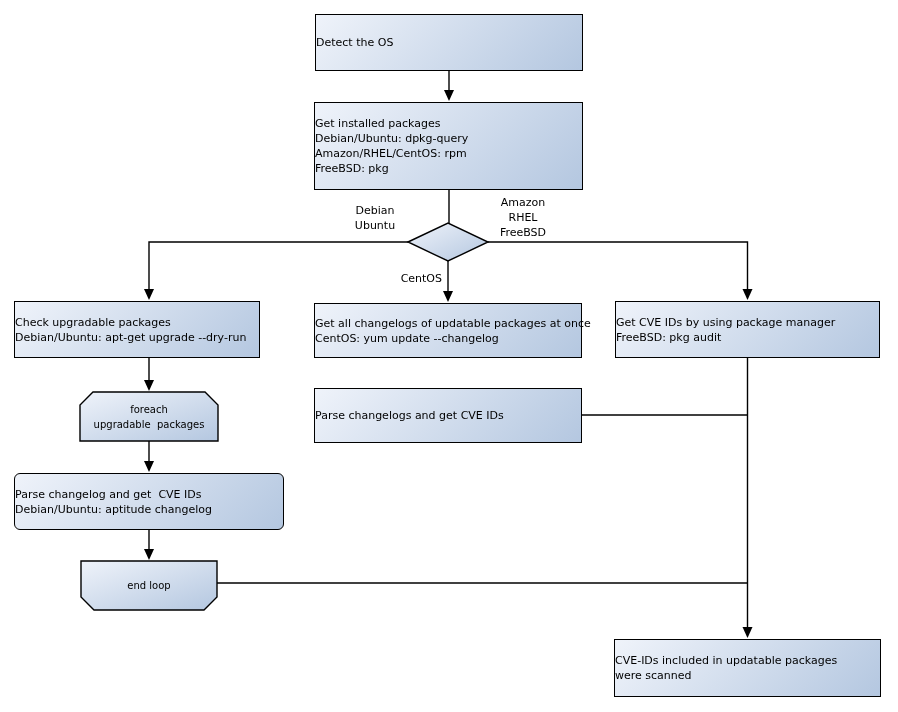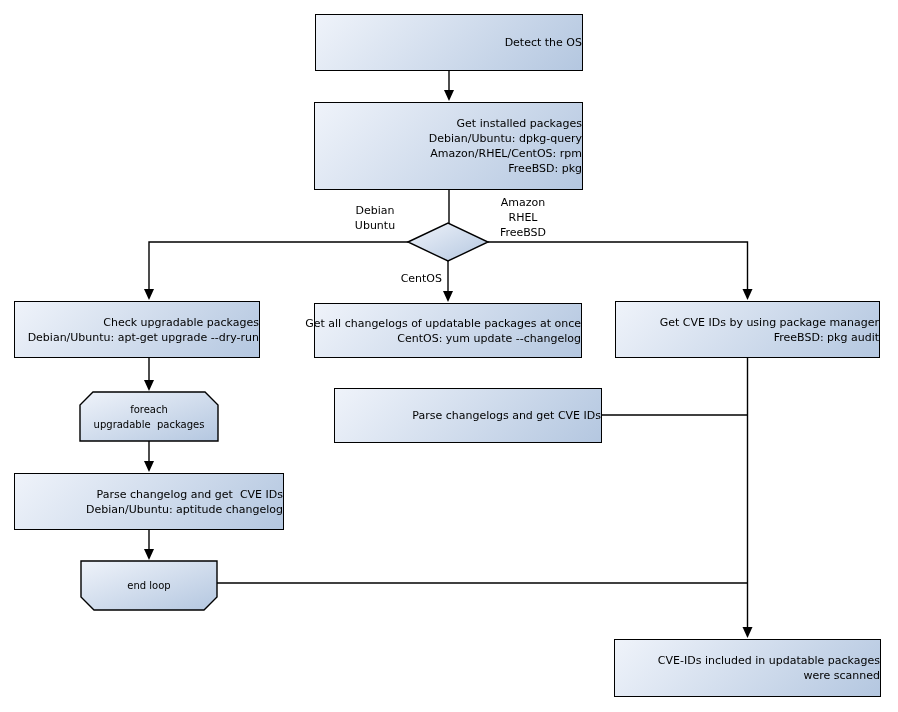--- a/index.html
+++ b/index.html
@@ -2,21 +2,21 @@
 <html style="--fill-light: #eff3fa; --fill-dark: #b4c7e0; --border-color: #000000;"><head>
 <meta charset="utf-8">
 <style>
   * { margin:0; padding:0; box-sizing:border-box; }
   html,body { background:#fff; }
   body { font-family:"DejaVu Sans","Liberation Sans",sans-serif; color:#000; }
   .canvas { position:relative; width:898px; height:712px; background:#fff; overflow:hidden; }
   .wires { position:absolute; left:0; top:0; width:898px; height:712px; }
   .node {
     position:absolute; display:flex; flex-direction:column;
-    justify-content:center; align-items:flex-end;
+    justify-content:center; align-items:flex-start;
     background:linear-gradient(135deg, var(--fill-light) 0%, var(--fill-dark) 100%);
     border:1.4px solid var(--border-color);
     font-size:11px; line-height:15px; text-align:center;
   }
   .overlay-text {
     position:absolute; display:flex; flex-direction:column;
     justify-content:center; align-items:center;
     font-size:10px; line-height:15px; text-align:center;
     background:transparent; pointer-events:none;
   }
@@ -94,35 +94,35 @@
   <div class="node" style="left:14px; top:301px; width:246px; height:57px;">
     <div class="nline">Check upgradable packages</div>
     <div class="nline">Debian/Ubuntu: apt-get upgrade --dry-run</div>
   </div>
 
   <div class="overlay-text" style="left:80px; top:392px; width:138px; height:49px;">
     <div class="nline">foreach</div>
     <div class="nline">upgradable  packages</div>
   </div>
 
-  <div class="node" style="left:14px; top:473px; width:270px; height:57px;">
+  <div class="node" style="left:14px; top:473px; width:270px; height:57px;border-radius:6px;">
     <div class="nline">Parse changelog and get  CVE IDs</div>
     <div class="nline">Debian/Ubuntu: aptitude changelog</div>
   </div>
 
   <div class="overlay-text" style="left:81px; top:561px; width:136px; height:49px;border-radius:8px;">
     <div class="nline">end loop</div>
   </div>
 
   <div class="node" style="left:314px; top:303px; width:268px; height:55px;">
     <div class="nline">Get all changelogs of updatable packages at once</div>
     <div class="nline">CentOS: yum update --changelog</div>
   </div>
 
-  <div class="node" style="left:314px; top:388px; width:268px; height:55px;margin-left:20px;">
+  <div class="node" style="left:314px; top:388px; width:268px; height:55px;">
     <div class="nline">Parse changelogs and get CVE IDs</div>
   </div>
 
   <div class="node" style="left:615px; top:301px; width:265px; height:57px;">
     <div class="nline">Get CVE IDs by using package manager</div>
     <div class="nline">FreeBSD: pkg audit</div>
   </div>
 
   <div class="node" style="left:614px; top:639px; width:267px; height:58px;">
     <div class="nline">CVE-IDs included in updatable packages</div>

